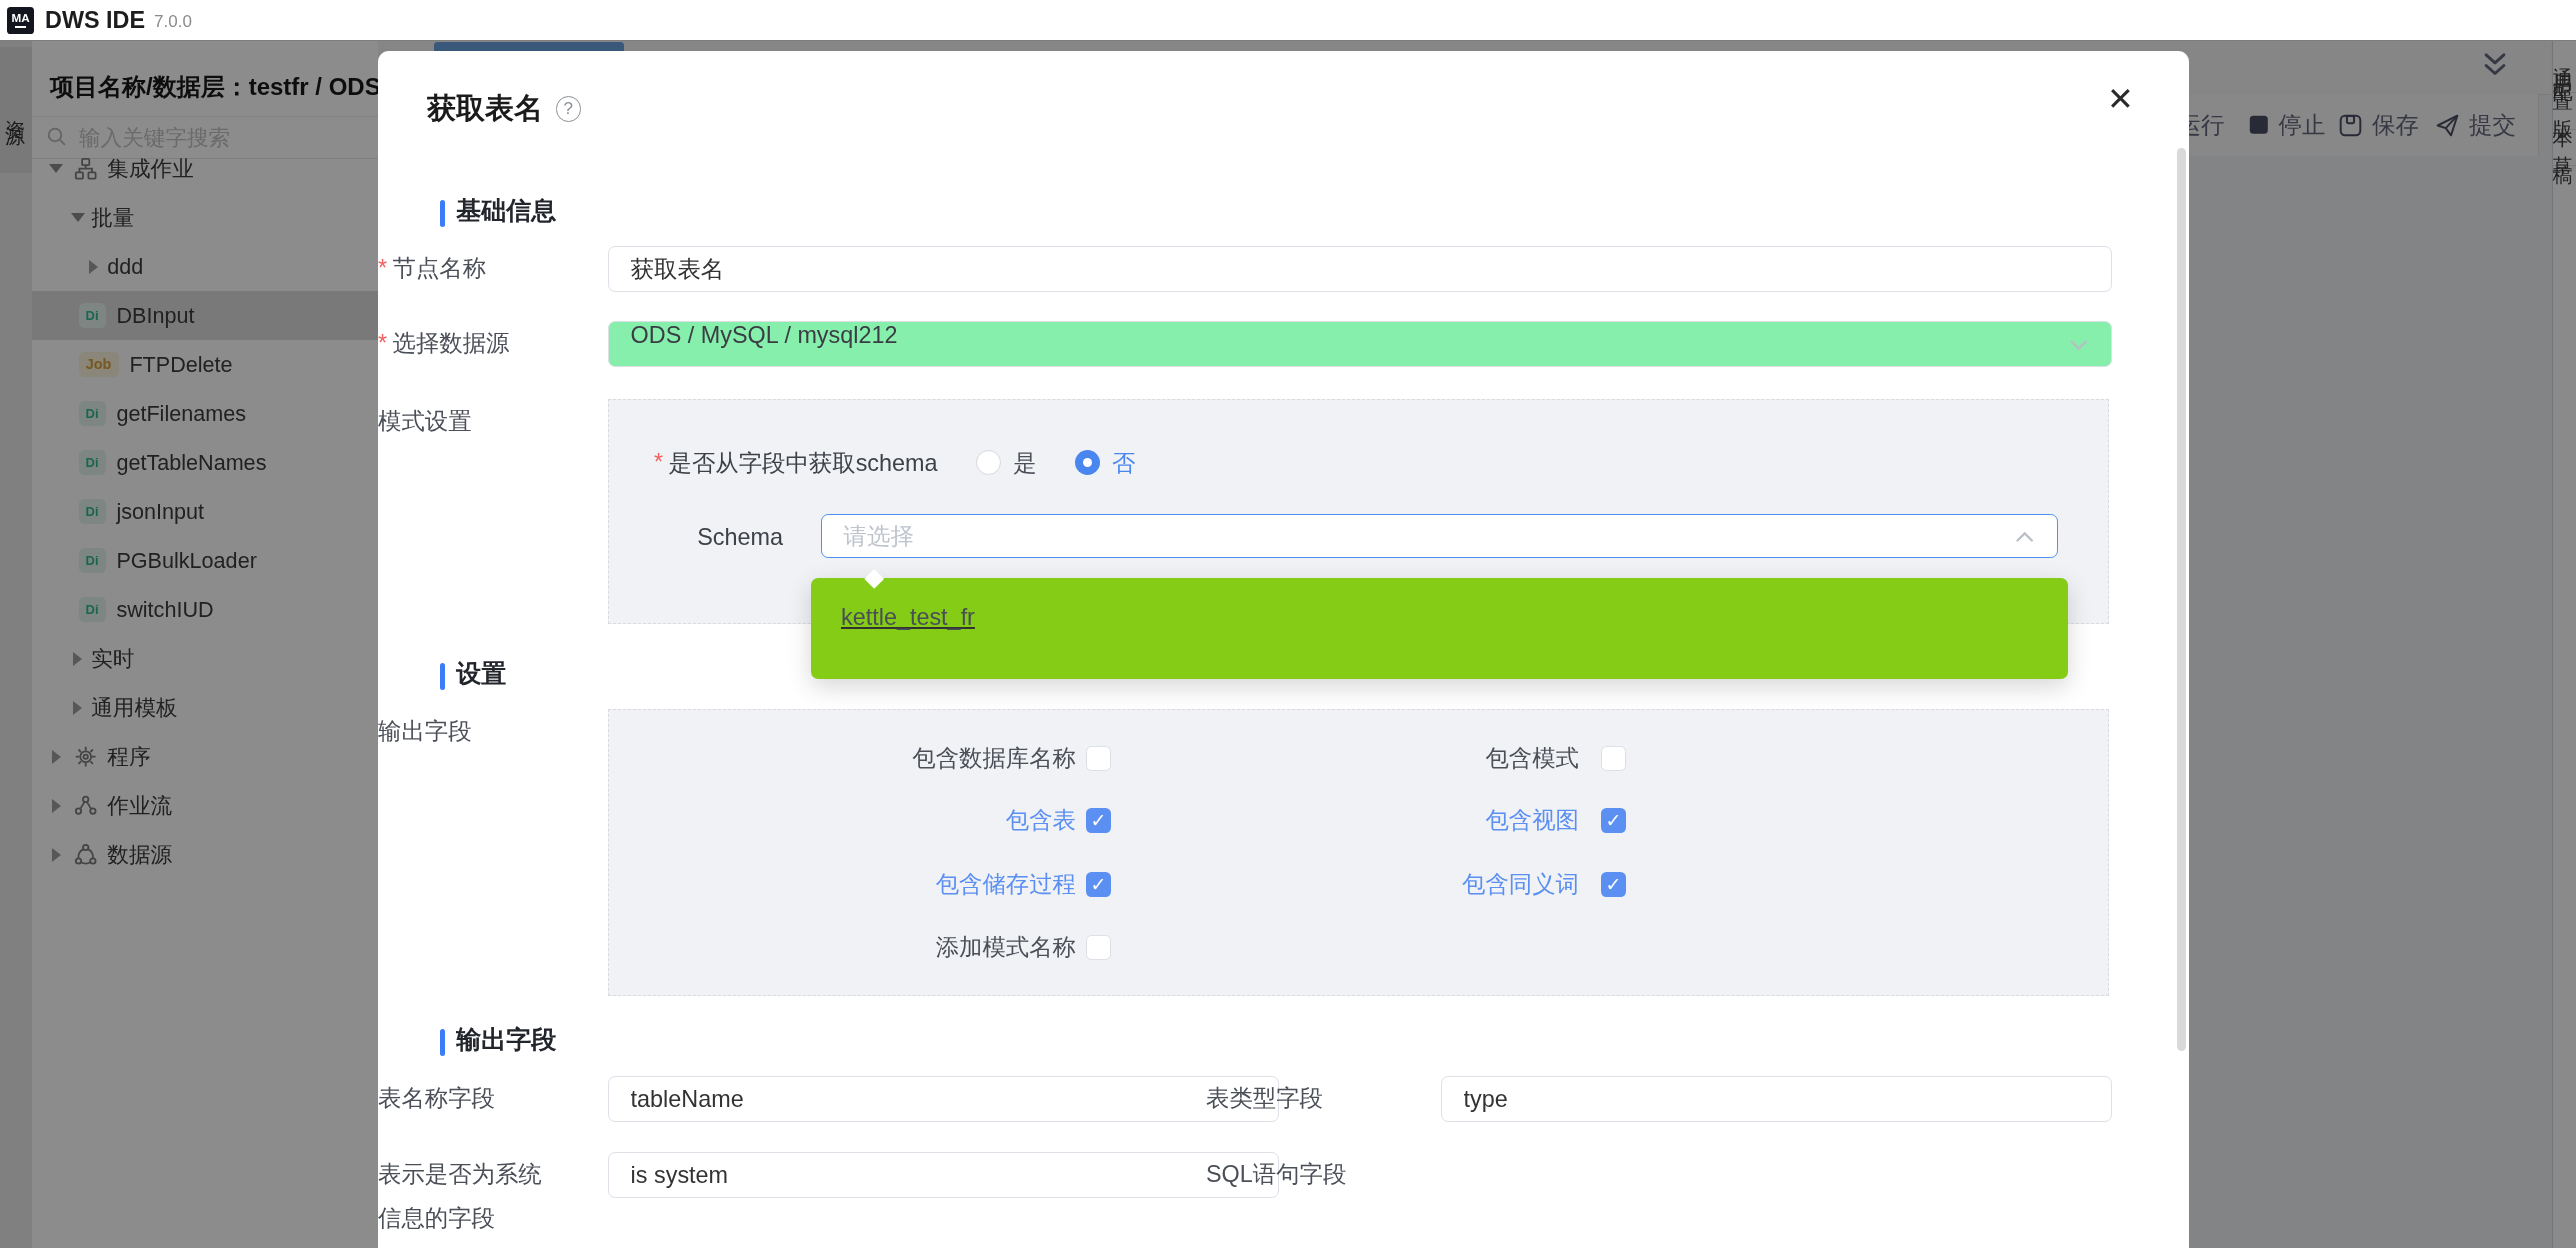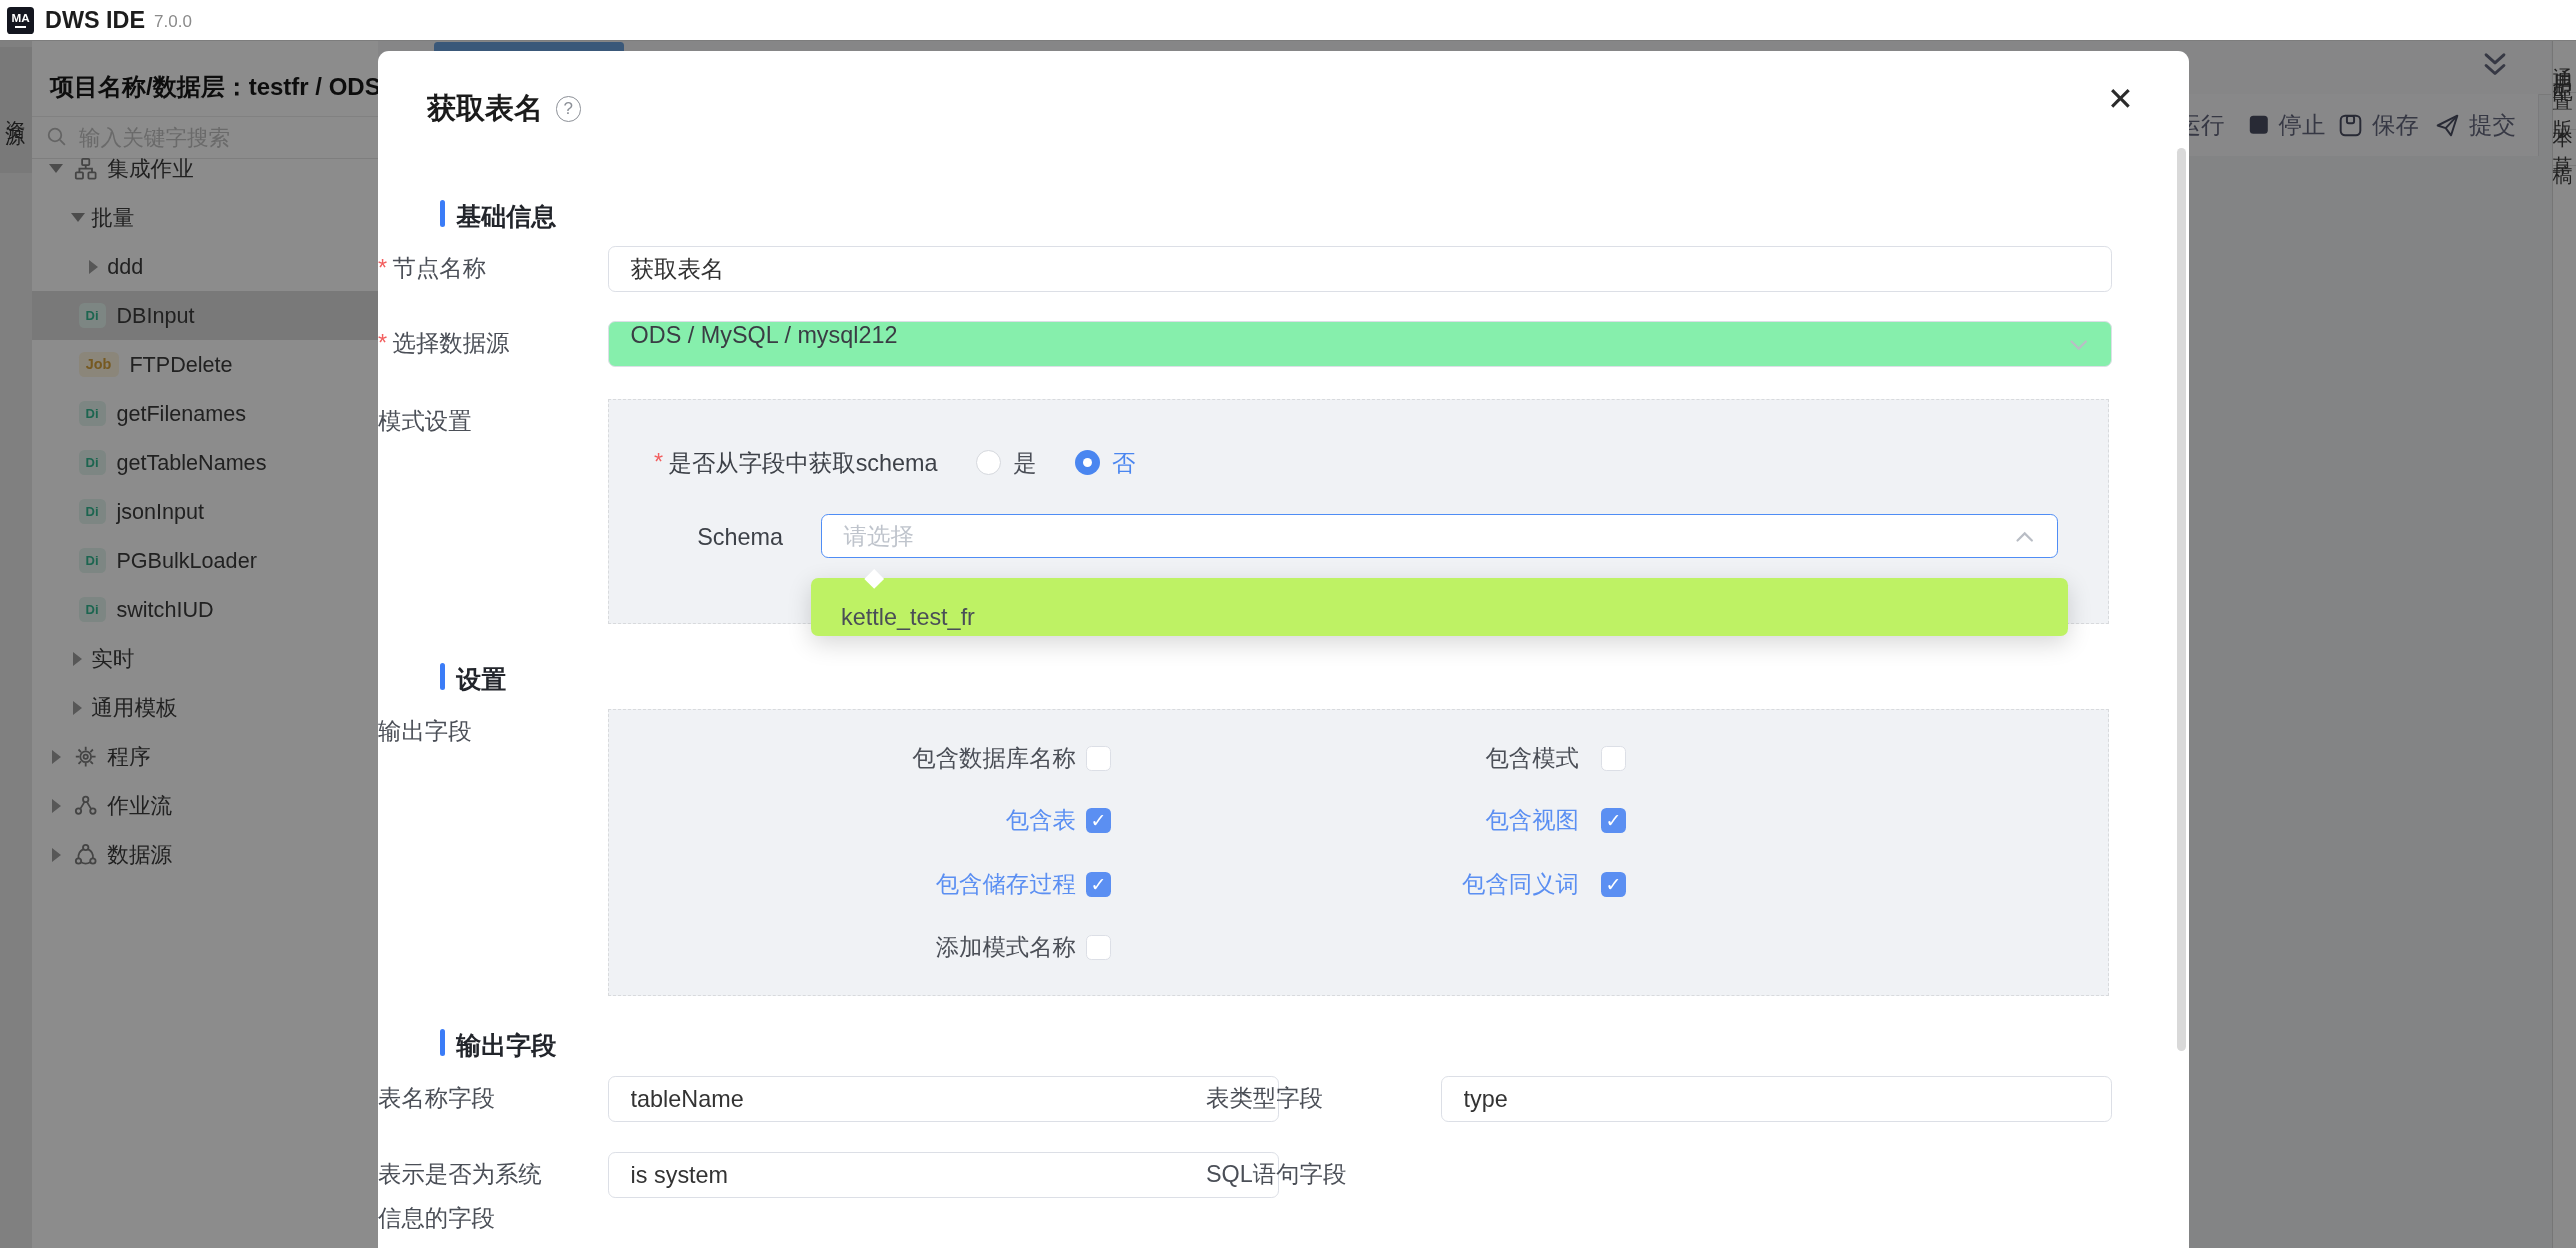--- a/index.html
+++ b/index.html
@@ -48,42 +48,42 @@
   .right-dock{position:absolute;left:2552px;top:40px;width:24px;height:1209px;background:#fbfbfb;border-left:0.9px solid #d8d8d8;}
   .dock-item{writing-mode:vertical-rl;font-size:20px;color:#3c3c3c;letter-spacing:8px;padding:10.8px 0 9px 0;margin:0 auto;display:block;text-align:center;border-bottom:0.9px solid #dedede;width:24px;}
   
   .overlay{position:absolute;left:0;top:40px;width:2576px;height:1209px;background:rgba(0,0,0,0.45);z-index:10;}
   
   .modal{position:absolute;left:378px;top:51px;width:1811px;height:1207px;background:#fff;border-radius:10.8px 10.8px 0 0;z-index:20;}
   .m-close{position:absolute;left:1729px;top:32px;font-size:32px;font-weight:300;color:#2b2b2b;cursor:pointer;line-height:32px;}
   .m-title{position:absolute;left:49px;top:38px;display:flex;align-items:center;gap:12.6px;}
   .m-title .t{font-size:29px;font-weight:700;color:#1b1b1b;}
   .help{width:23.4px;height:23.4px;border:1.8px solid #8c9097;border-radius:50%;color:#8c9097;font-size:17px;display:flex;align-items:center;justify-content:center;cursor:pointer;}
-  .sec{position:absolute;left:62px;height:27px;display:flex;align-items:flex-start;gap:10.8px;}
+  .sec{position:absolute;left:62px;height:27px;display:flex;align-items:flex-end;gap:10.8px;}
   .sec .bar{width:5.4px;height:27px;background:#3b7cf7;border-radius:2.7px;}
   .sec .txt{font-size:25px;font-weight:700;color:#22252b;}
   .flabel{position:absolute;width:210px;font-size:23.4px;color:#4b4f57;line-height:44px;white-space:nowrap;}
   .req{color:#f25f5f;margin-right:5.4px;font-size:23.4px;}
   .tinput{position:absolute;height:44px;border:1.8px solid #dcdfe6;border-radius:7.2px;font-size:23.4px;color:#333;padding:0 0 0 21.6px;outline:none;background:#fff;box-sizing:content-box;}
   .tinput::placeholder{color:#bfc4cc;}
   .selectbox{position:absolute;height:44px;border:1.8px solid #dcdfe6;border-radius:7.2px;background:#86efac;display:flex;align-items:flex-start;font-size:23.4px;color:#3a3d44;padding-left:21.6px;cursor:pointer;}
   .selectbox .chev{position:absolute;right:20px;top:12.6px;}
   .panel{position:absolute;left:230px;width:1501px;background:#f0f2f5;border:0.9px dashed #d8dadd;box-sizing:border-box;}
   .radio-row{position:absolute;left:276px;top:390px;height:43px;display:flex;align-items:center;font-size:23.4px;}
   .radio-row .glabel{color:#3d4148;font-weight:500;}
   .radio-opt{display:flex;align-items:center;margin-left:38px;cursor:pointer;}
   .radio{width:25px;height:25px;border-radius:50%;background:#fff;border:1.8px solid #d5d8dd;box-sizing:border-box;position:relative;flex:none;}
   .radio.on{background:#4a86f0;border:none;}
   .radio.on::after{content:"";position:absolute;left:8px;top:8px;width:9px;height:9px;border-radius:50%;background:#fff;}
   .radio-label{margin-left:12.6px;color:#4b4f57;}
   .radio-opt.on .radio-label{color:#4a86f0;}
   .schema-label{position:absolute;left:207px;top:463px;width:198px;text-align:right;font-size:23.4px;color:#3d4148;font-weight:500;line-height:46px;}
   .schema-select{position:absolute;left:443px;top:463px;width:1213px;height:42px;border:1.8px solid #4f8df5;border-radius:7.2px;background:#fff;display:flex;align-items:center;padding-left:21.6px;font-size:23.4px;color:#bfc4cc;cursor:text;}
   .schema-select .chev{position:absolute;right:20px;top:11.7px;}
-  .dropdown{position:absolute;left:433px;top:527px;width:1257px;height:58px;background:#bef264;border-radius:7.2px;box-shadow:0 7.2px 25px rgba(0,0,0,0.16);z-index:30;}
+  .dropdown{position:absolute;left:433px;top:527px;width:1257px;height:101px;background:#84cc16;border-radius:7.2px;box-shadow:0 7.2px 25px rgba(0,0,0,0.16);z-index:30;text-decoration:underline;}
   .dropdown .notch{position:absolute;left:56px;top:-6.3px;width:14.4px;height:14.4px;background:#fff;transform:rotate(45deg);}
   .dd-opt{height:79px;display:flex;align-items:center;padding-left:30px;font-size:23.4px;color:#4a4e57;cursor:pointer;border-radius:7.2px;}
   .cb-label{position:absolute;width:396px;text-align:right;font-size:23.4px;line-height:43px;color:#4b4f57;white-space:nowrap;cursor:pointer;}
   .cb-label.on{color:#5b8ff2;}
   .cb-box{position:absolute;width:25px;height:25px;border-radius:5.4px;background:#fff;border:1.8px solid #dcdfe6;box-sizing:border-box;cursor:pointer;}
   .cb-box.on{background:#5b8ff2;border:none;color:#fff;font-size:19px;display:flex;align-items:center;justify-content:center;}
   .m-scroll{position:absolute;left:1799px;top:97px;width:9px;height:903px;background:#d9d9d9;border-radius:4.5px;}
   svg{display:block;}
 </style>
 </head>

